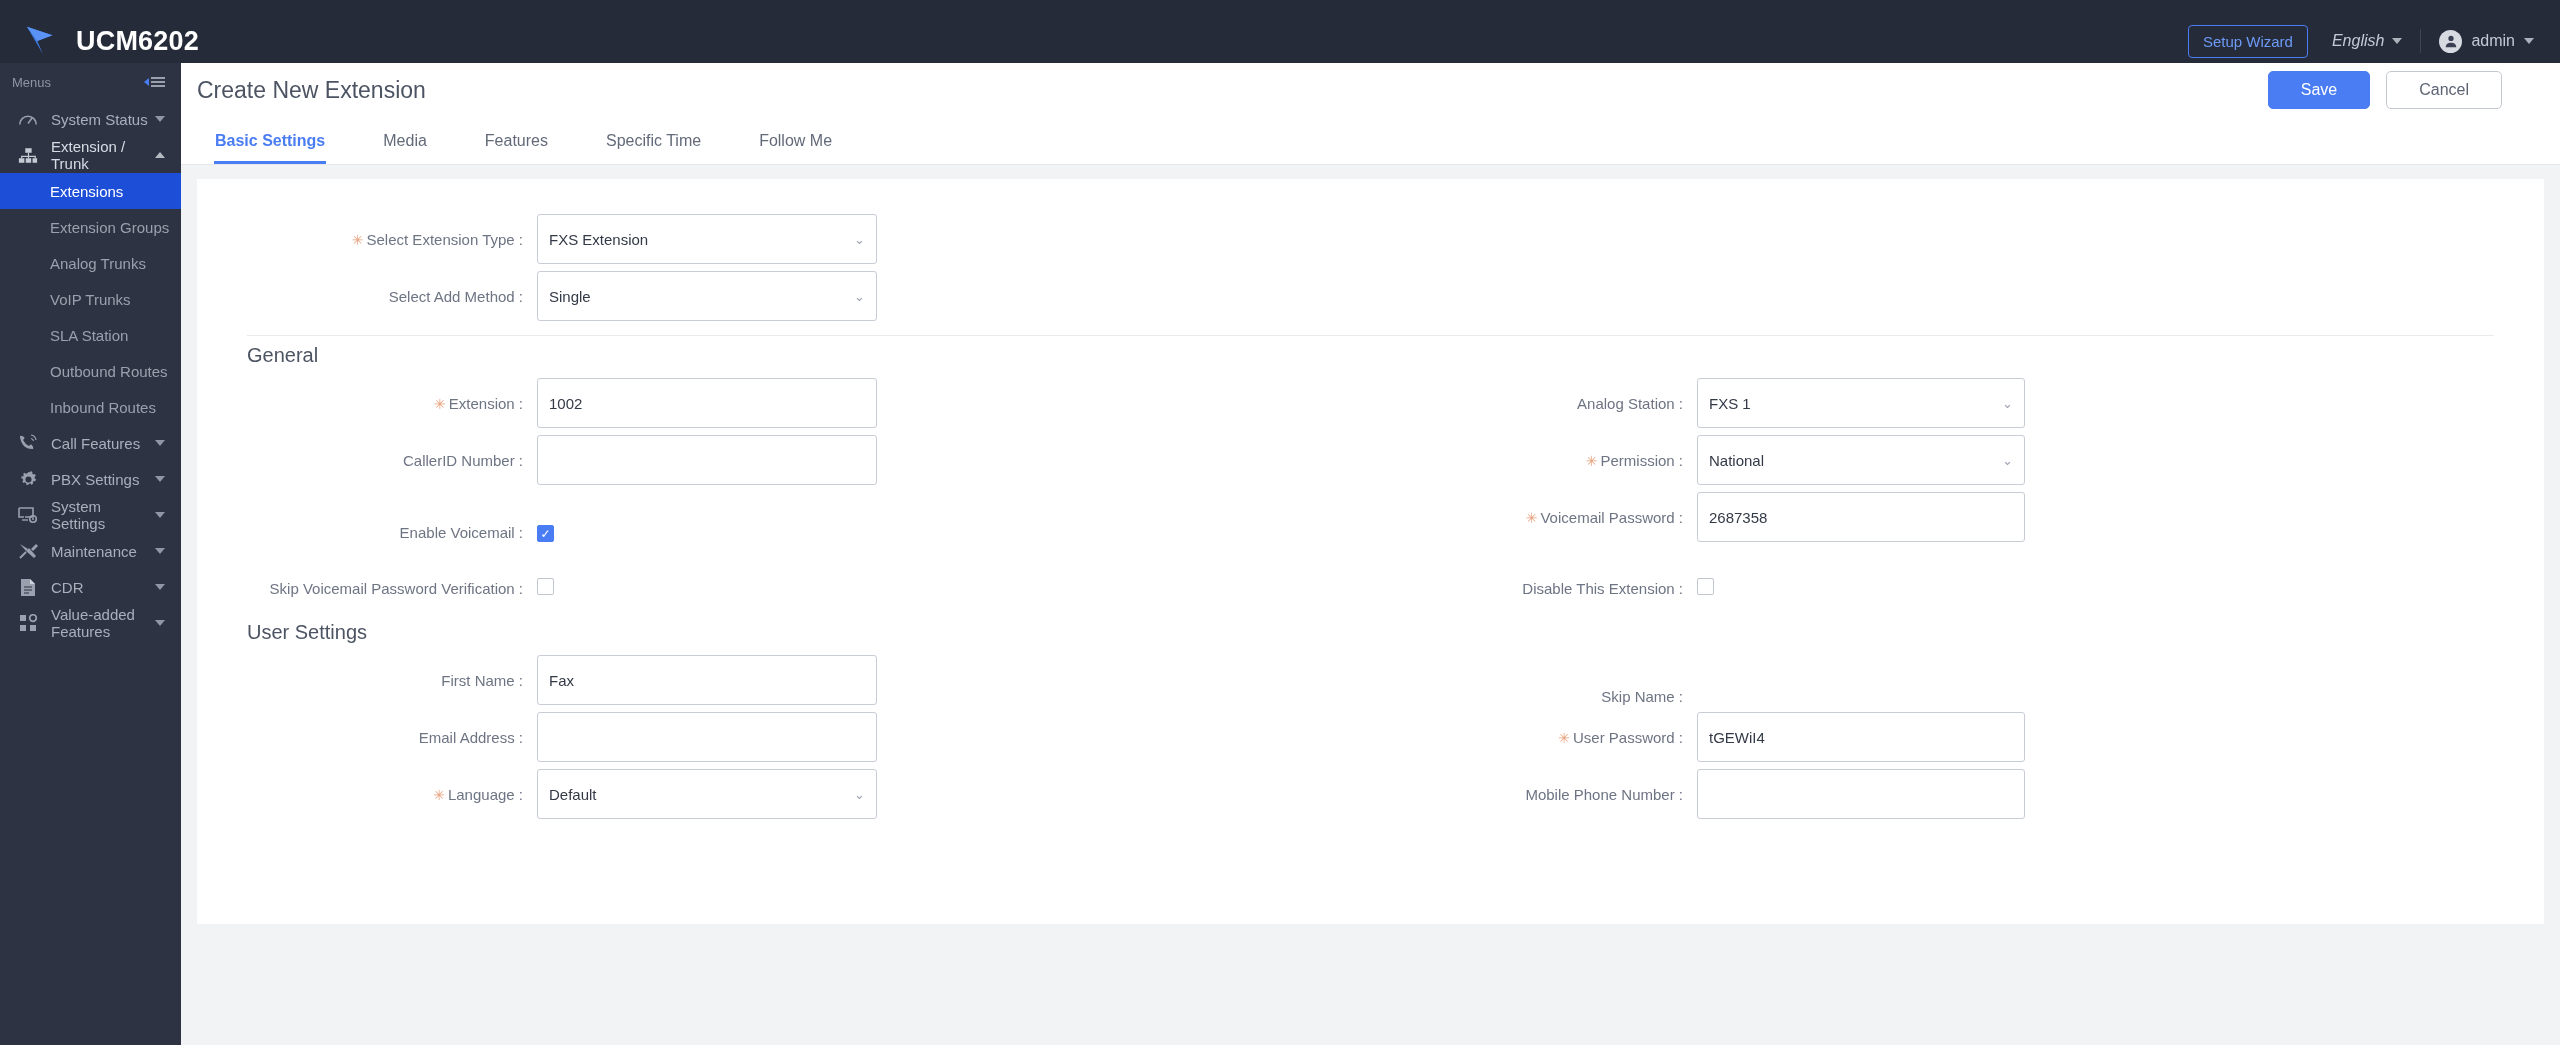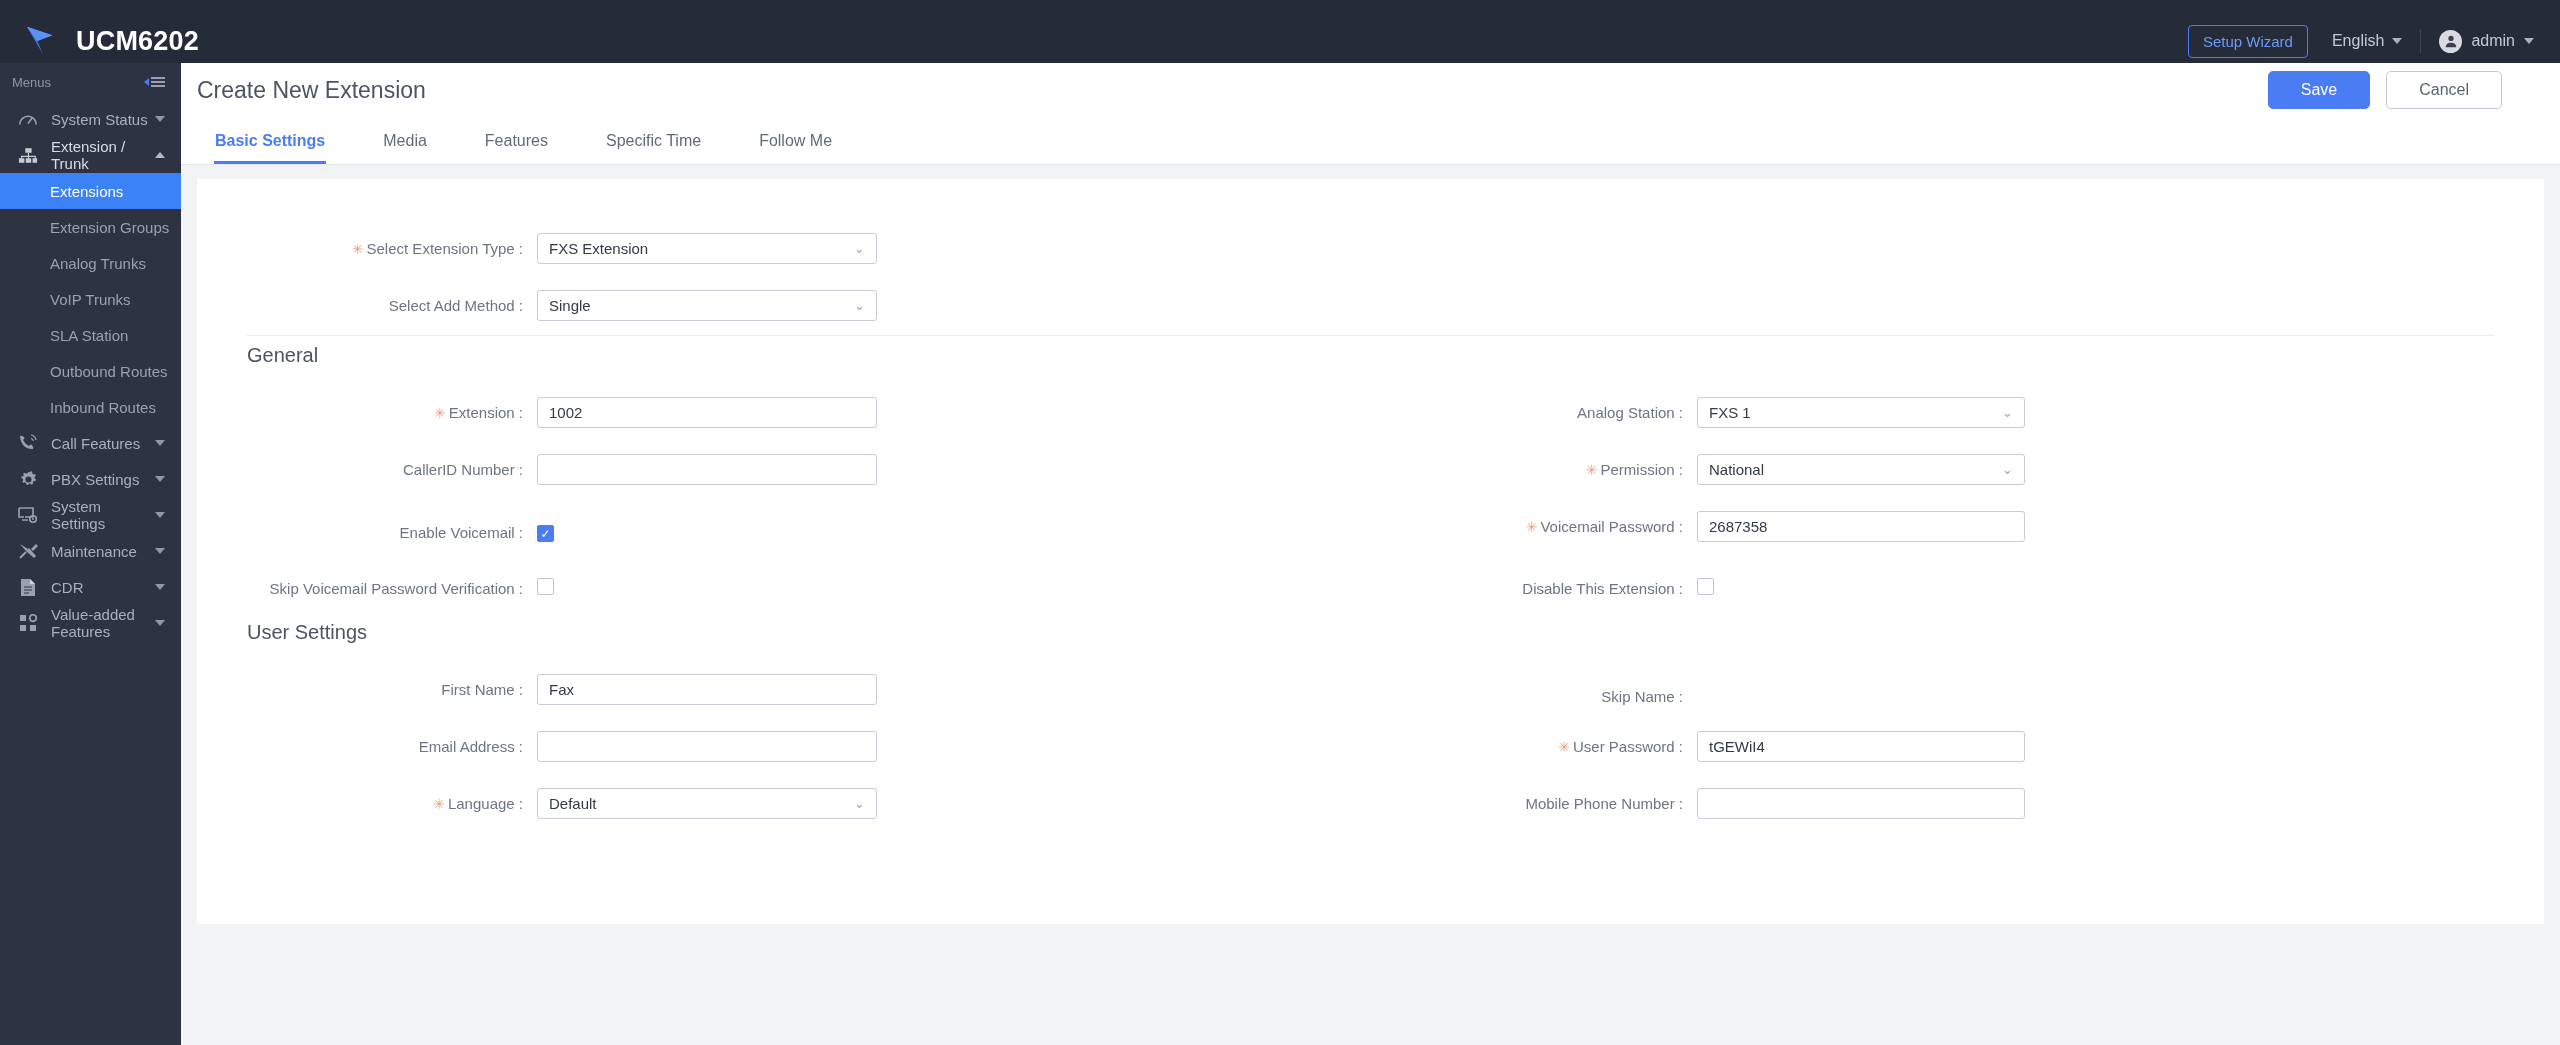--- a/index.html
+++ b/index.html
@@ -27,21 +27,21 @@
     padding-right: 26px; gap: 0;
   }
   .setup-wizard-btn {
     border: 1px solid #4a7cf3; border-radius: 4px;
     color: #6d9bf7; background: transparent;
     font-size: 15px; padding: 8px 14px; line-height: 1;
     font-family: inherit; cursor: pointer;
   }
   .lang-sel {
     display: flex; align-items: center; gap: 8px;
-    color: #c4c9d4; font-size: 16px; margin-left: 24px; cursor: pointer;
+    color: #c4c9d4; font-size: 16px; margin-left: 24px; cursor: pointer; font-style: italic;
   }
   .divider-v { width: 1px; height: 24px; background: #3d4452; margin: 0 18px; }
   .user-box { display: flex; align-items: center; gap: 9px; color: #c4c9d4; font-size: 16px; cursor: pointer; }
   .avatar {
     width: 23px; height: 23px; border-radius: 50%;
     background: #d7dae1; display: flex; align-items: center; justify-content: center;
     color: #3a4052;
   }
   .caret { width: 0; height: 0; border-left: 5px solid transparent; border-right: 5px solid transparent; border-top: 6px solid currentColor; opacity: .85; }
 
@@ -69,21 +69,21 @@
     position: relative;
   }
   .nav-item .nav-ico { width: 24px; height: 18px; margin-right: 11px; flex: 0 0 auto; display: flex; align-items: center; justify-content: center; }
   .nav-item .nav-chev { margin-left: auto; margin-right: 16px; opacity: .8; }
   .nav-item.expanded { color: #d8dce4; }
   .sub-item {
     display: flex; align-items: center;
     height: 36px; padding-left: 50px;
     color: #9aa0ae; font-size: 15px; cursor: pointer;
   }
-  .sub-item.active { background: #3b82f6; color: #ffffff; }
+  .sub-item.active { background: #1d4ed8; color: #ffffff; }
   .chev-d { width: 0; height: 0; border-left: 5px solid transparent; border-right: 5px solid transparent; border-top: 6px solid currentColor; }
   .chev-u { width: 0; height: 0; border-left: 5px solid transparent; border-right: 5px solid transparent; border-bottom: 6px solid currentColor; }
 
   
   .content {
     position: absolute; top: 63px; left: 181px;
     width: 2379px; height: 982px;
     background: #f2f3f5;
   }
   .page-head {
@@ -127,21 +127,21 @@
   .col { display: flex; align-items: center; width: 1160px; }
   .lbl {
     width: 340px; text-align: right; padding-right: 14px;
     font-size: 15px; color: #6d7483; position: relative;
     white-space: nowrap;
   }
   .lbl .req { color: #e8a27e; margin-right: 3px; font-size: 14px; }
 
   .ctl { width: 340px; }
   .input, .select {
-    width: 340px; height: 31px;
+    width: 340px; height: 50px;
     border: 1px solid #c8ccd6; border-radius: 3px;
     background: #fff; font-size: 15px; color: #333a47;
     padding: 0 11px; font-family: inherit;
     display: flex; align-items: center;
   }
   .input.focused { border: 2px solid #4a7cf3; }
   .input .caret-text { display: inline-block; width: 1px; height: 17px; background: #333; margin-left: 1px; }
   .spell { text-decoration: underline; text-decoration-style: wavy; text-decoration-color: #d04b3a; text-decoration-skip-ink: none; }
   .select { justify-content: space-between; }
   .sel-chev { color: #9aa1b0; font-size: 13px; }

